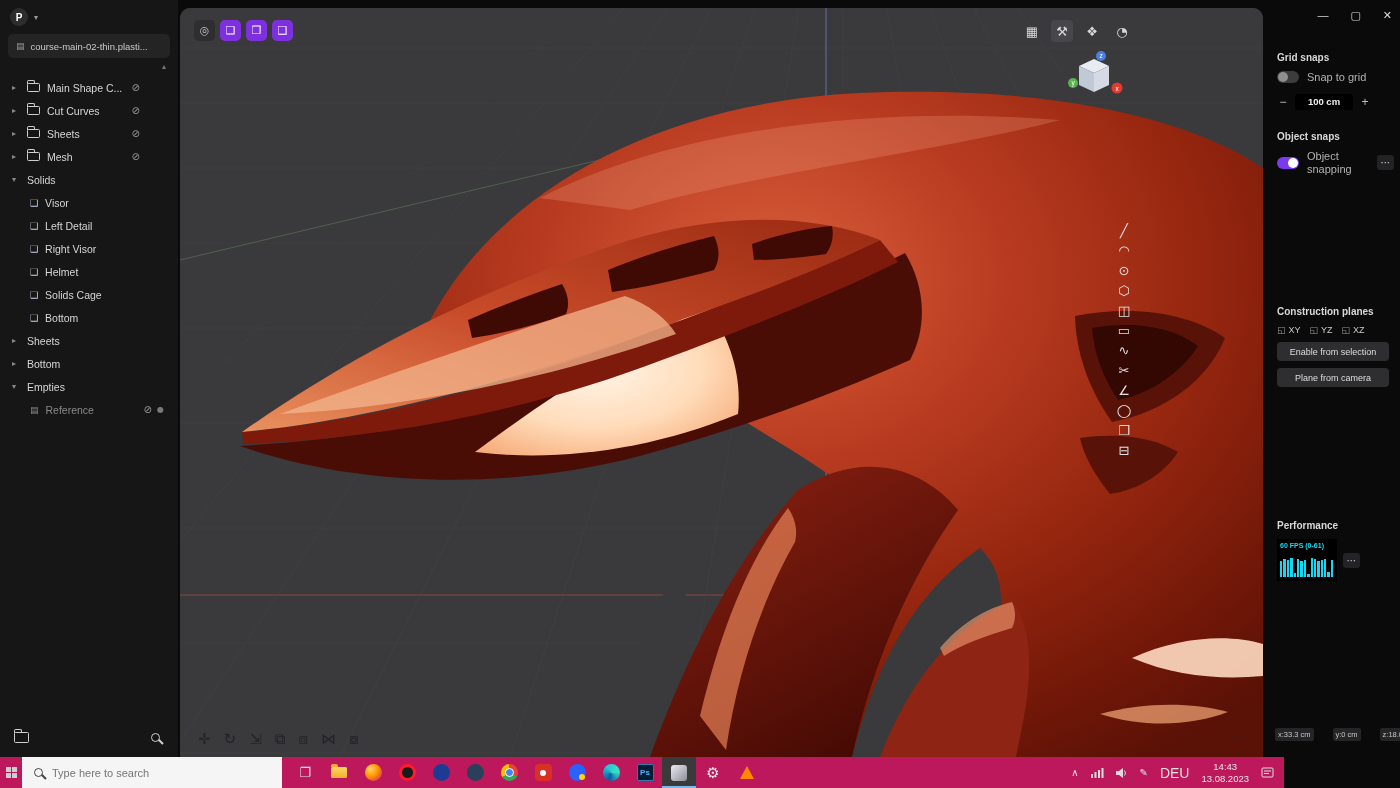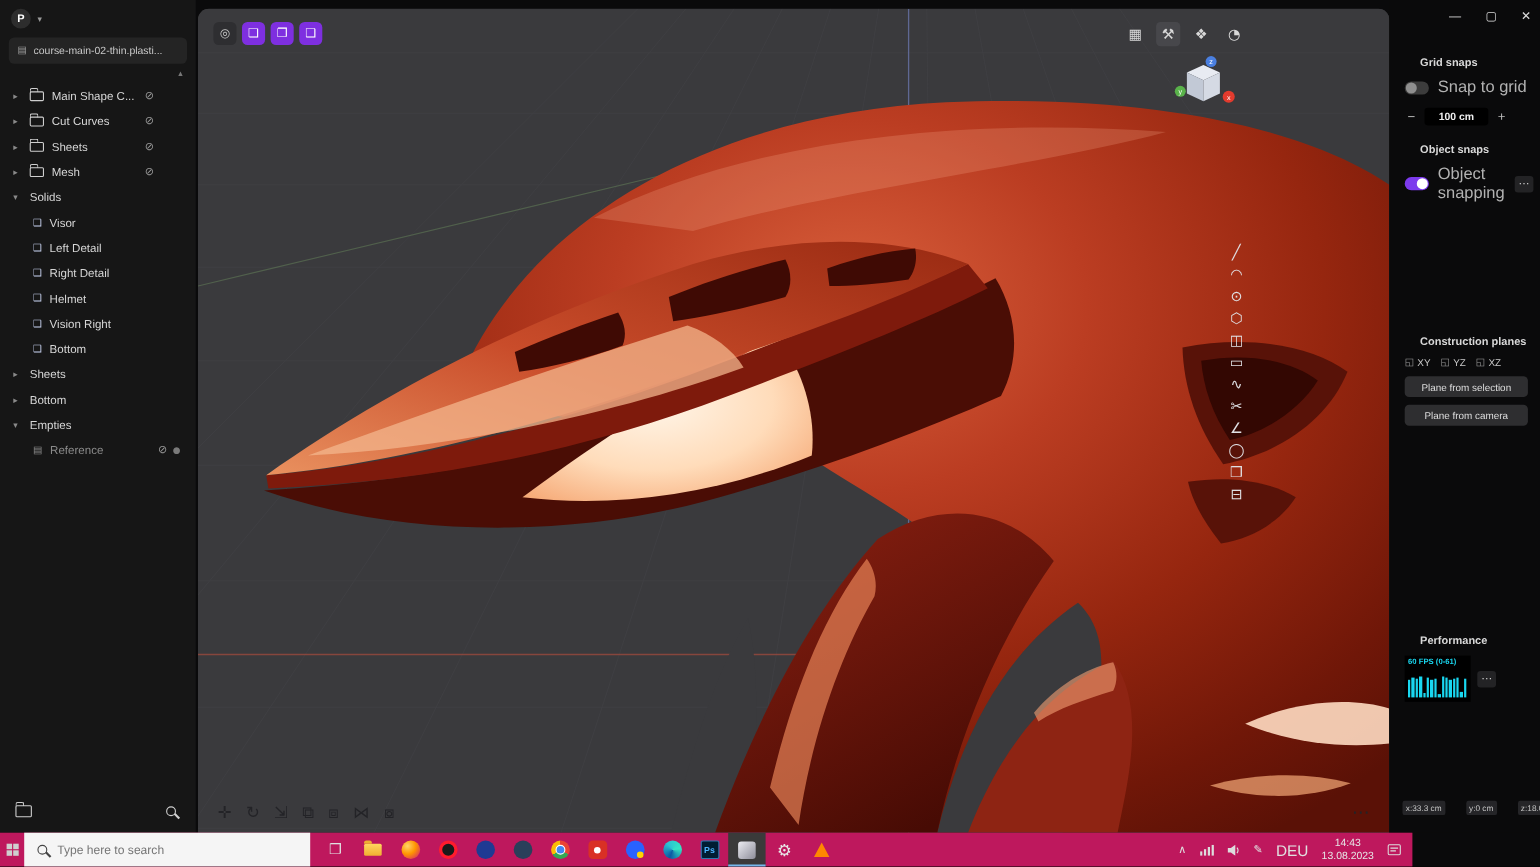--- a/index.html
+++ b/index.html
@@ -52,23 +52,23 @@
   .viewcube { position:absolute; top:42px; right:140px; }
   .vp-right-tools { position:absolute; right:130px; top:216px; display:flex; flex-direction:column; gap:7px; align-items:center; }
   .vrt { color:#e0e0e4; font-size:13px; line-height:1; width:18px; text-align:center; cursor:default; }
   .vp-bottom { position:absolute; left:0; right:0; bottom:0; height:36px; display:flex; align-items:center; padding:0 18px; gap:13px; }
   .vbt { color:#232327; font-size:15px; line-height:1; cursor:default; }
   .vbt.more { margin-left:auto; font-size:16px; }
 
   
   .rpanel { position:absolute; left:1263px; top:0; width:137px; height:757px; background:#0a0a0b; z-index:8; }
   .rp { position:absolute; left:14px; right:6px; }
-  .rp-title { font-size:10px; color:#d8d8d8; font-weight:600;margin-left:14px; }
+  .rp-title { font-size:10px; color:#d8d8d8; font-weight:600; }
   .rp-row { display:flex; align-items:center; gap:8px; margin-top:8px; }
-  .rp-label { color:#b2b2b2; font-size:15px; line-height:1.15; }
+  .rp-label { color:#b2b2b2; font-size:11px; line-height:1.15; }
   .toggle { width:22px; height:12px; border-radius:6px; position:relative; flex:0 0 auto; cursor:default; }
   .toggle.off { background:#3c3c3c; }
   .toggle.off::after { content:""; position:absolute; left:1px; top:1px; width:10px; height:10px; border-radius:50%; background:#8f8f8f; }
   .toggle.on { background:#7c3aed; }
   .toggle.on::after { content:""; position:absolute; right:1px; top:1px; width:10px; height:10px; border-radius:50%; background:#fff; }
   .stepper { display:flex; align-items:center; gap:6px; margin-top:10px; }
   .stp { color:#bdbdbd; font-size:12px; width:12px; text-align:center; cursor:default; }
   .stval { background:#000; border-radius:3px; height:16px; min-width:58px; display:flex; align-items:center; justify-content:center; color:#efefef; font-size:9.5px; font-weight:600; }
   .morebtn { margin-left:auto; width:17px; height:15px; background:#232325; border-radius:3px; color:#cfcfcf; font-size:10px; display:flex; align-items:center; justify-content:center; cursor:default; }
   .planes-row { display:flex; gap:9px; margin-top:8px; }
@@ -174,29 +174,29 @@
       <div class="trow indent">
         <span class="g cubeic">❑</span>
         <span class="lbl">Visor</span>
       </div>
       <div class="trow indent">
         <span class="g cubeic">❑</span>
         <span class="lbl">Left Detail</span>
       </div>
       <div class="trow indent">
         <span class="g cubeic">❑</span>
-        <span class="lbl">Right Detail</span>
+        <span class="lbl">Right Visor</span>
       </div>
       <div class="trow indent">
         <span class="g cubeic">❑</span>
         <span class="lbl">Helmet</span>
       </div>
       <div class="trow indent">
         <span class="g cubeic">❑</span>
-        <span class="lbl">Vision Right</span>
+        <span class="lbl">Solids Cage</span>
       </div>
       <div class="trow indent">
         <span class="g cubeic">❑</span>
         <span class="lbl">Bottom</span>
       </div>
 
       <div class="trow">
         <span class="g chv">▸</span>
         <span class="lbl">Sheets</span>
       </div>
@@ -385,25 +385,25 @@
         </span>
         <span class="plane-item">
           <span class="pic g">◱</span>
           <span>YZ</span>
         </span>
         <span class="plane-item">
           <span class="pic g">◱</span>
           <span>XZ</span>
         </span>
       </div>
-      <div class="rp-btn">Plane from selection</div>
+      <div class="rp-btn">Enable from selection</div>
       <div class="rp-btn">Plane from camera</div>
     </div>
 
-    <div class="rp" style="top:577px">
+    <div class="rp" style="top:520px">
       <div class="rp-title">Performance</div>
       <div class="perfwrap">
         <div class="perfbox">
           <div class="fps-label">60 FPS (0-61)</div>
           <div id="fps-bars">
               <div class="fps-bar" style="height: 16px;"></div>
               <div class="fps-bar" style="height: 18px;"></div>
               <div class="fps-bar" style="height: 17px;"></div>
               <div class="fps-bar" style="height: 19px;"></div>
               <div class="fps-bar" style="height: 4px;"></div>

